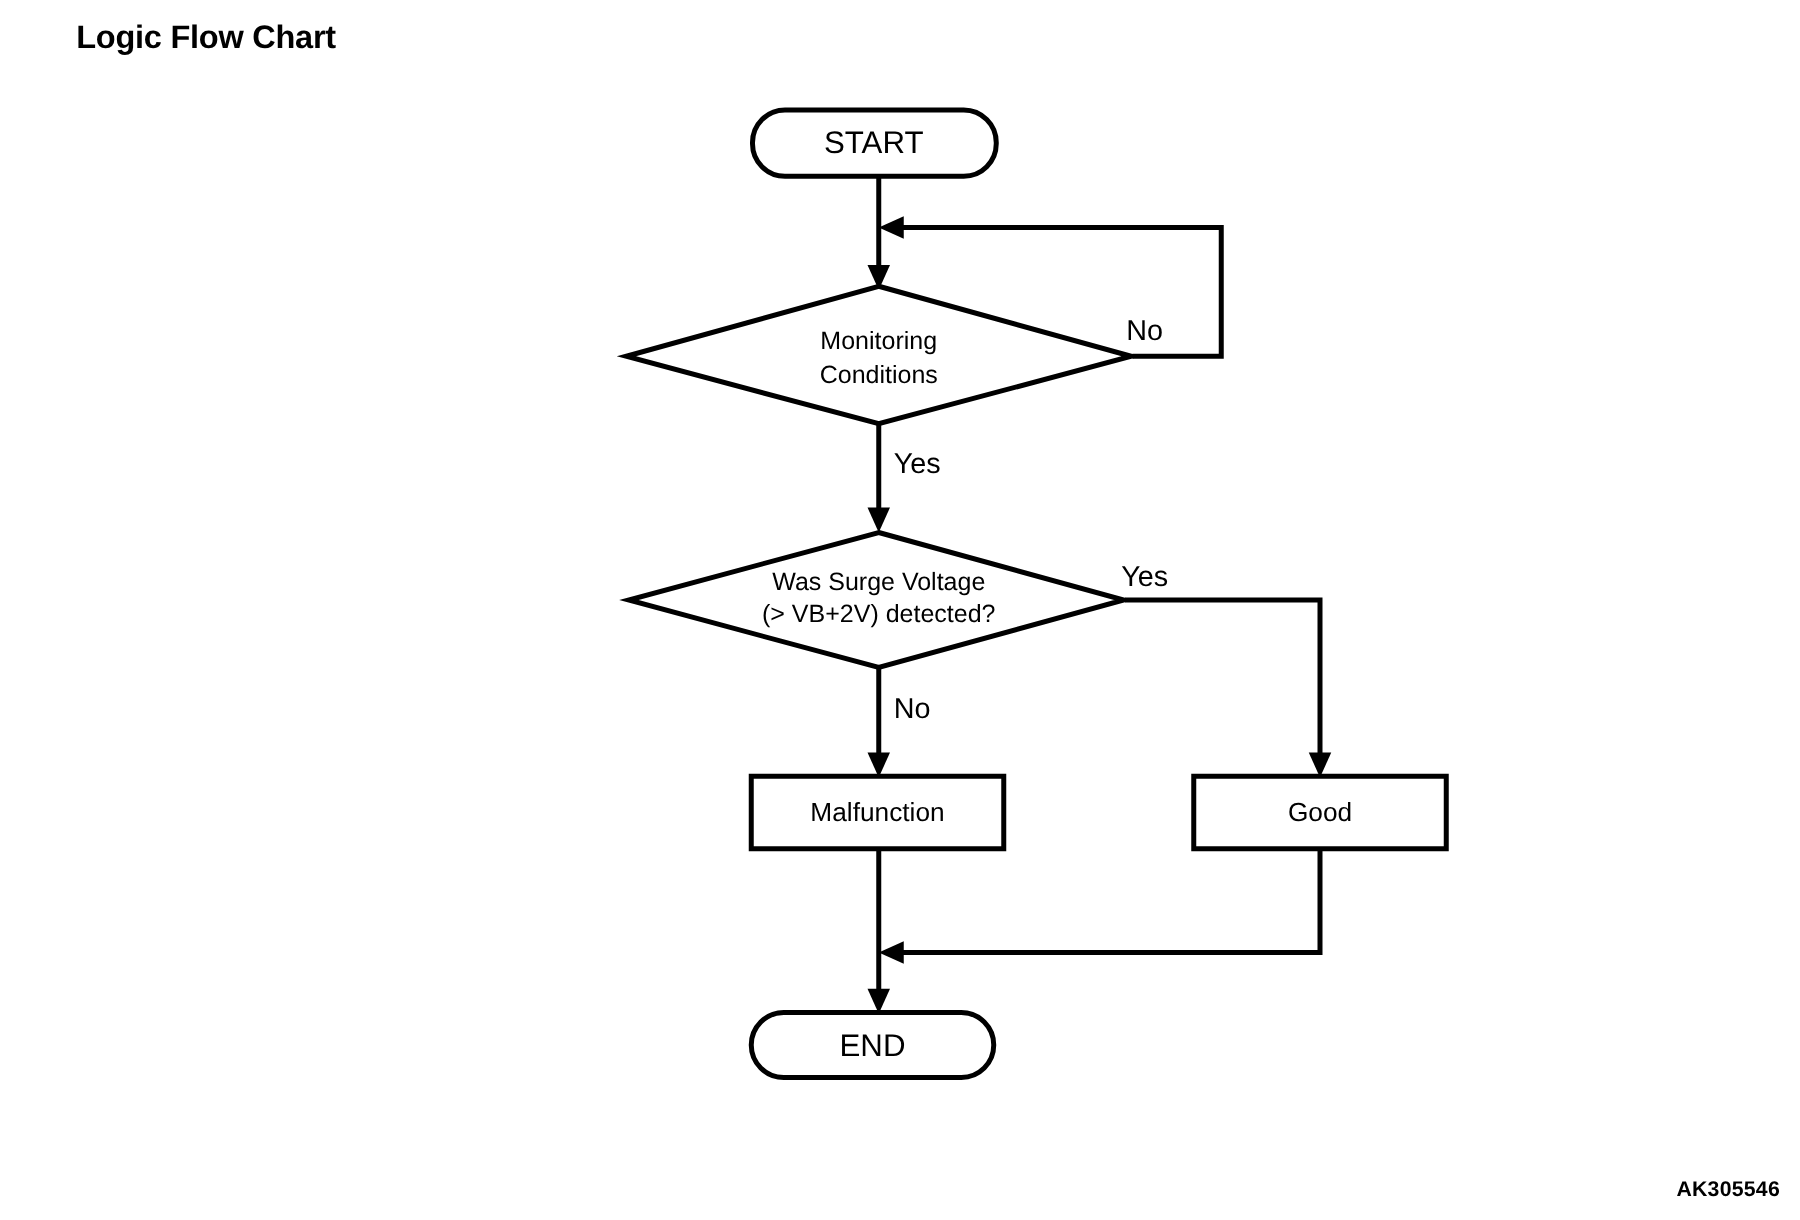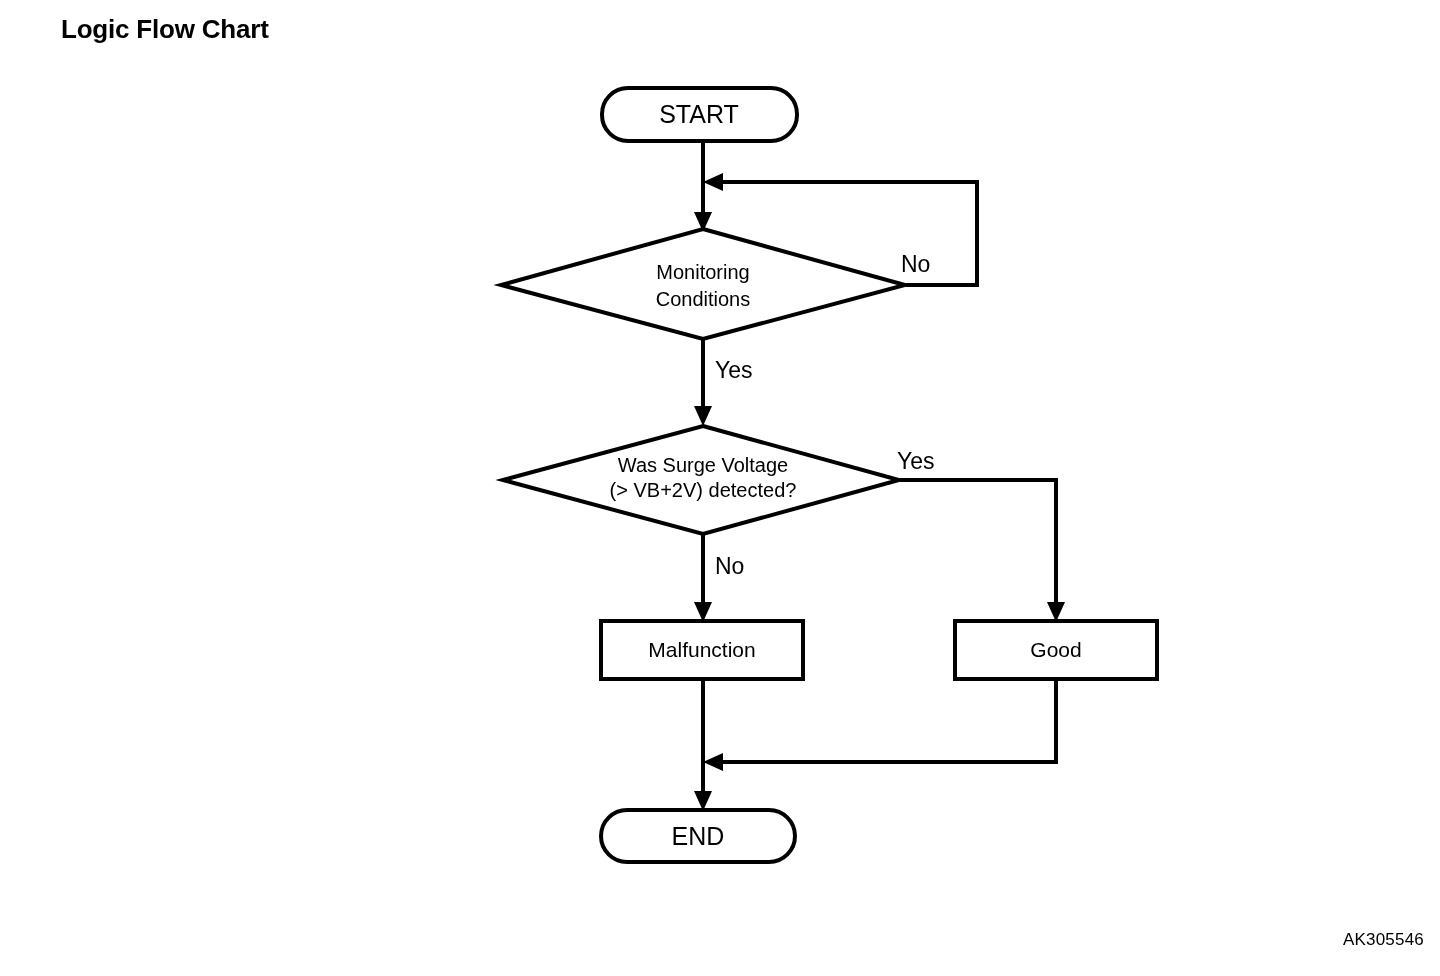--- a/index.html
+++ b/index.html
@@ -23,23 +23,23 @@
     font-size: 26px;
     font-weight: bold;
     letter-spacing: -0.2px;
     line-height: 1;
     white-space: nowrap;
     margin-left: 39px;
   }
   #figure-code {
     position: absolute;
     right: 16px;
-    bottom: 26px;
+    bottom: 14px;
     font-size: 17px;
-    font-weight: normal;
+    font-weight: bold;
     letter-spacing: 0.2px;
     white-space: nowrap;
   }
   #flow-canvas {
     position: absolute;
     left: 0;
     top: 0;
     width: 1440px;
     height: 976px;
   }

